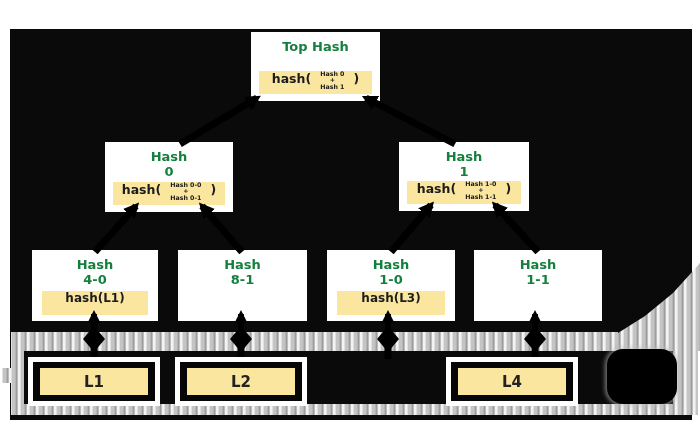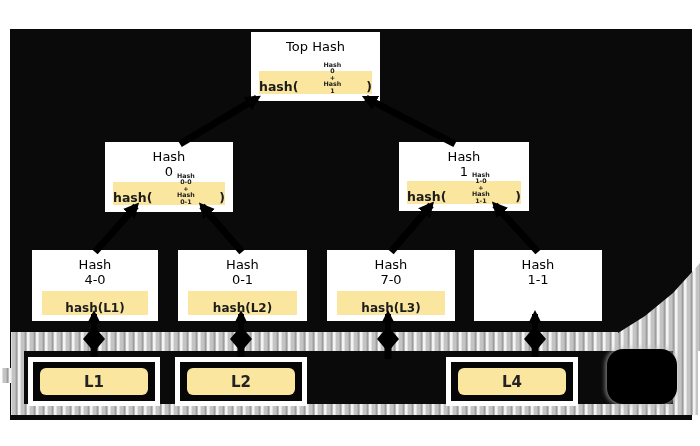--- a/index.html
+++ b/index.html
@@ -10,39 +10,39 @@
   }
   #panel{position:absolute;left:10px;top:29px;width:682px;height:391px;background:#0a0a0a;}
   svg.layer{position:absolute;left:0;top:0;width:700px;height:446px;pointer-events:none;}
   #band-layer{z-index:2;}
   #arrow-layer{z-index:6;}
 
   .node{
     position:absolute;background:#ffffff;z-index:4;
     box-sizing:border-box;text-align:center;color:#161616;
   }
-  .node-title{margin-top:7px;font-size:13px;font-weight:400;line-height:15px;color:#000000;}
+  .node-title{margin-top:7px;font-size:13px;font-weight:700;line-height:15px;color:#15803d;}
   .formula{
     position:absolute;left:8px;right:8px;bottom:7px;height:23px;
-    background:#fae69e;display:flex;align-items:flex-end;justify-content:center;gap:22px;
+    background:#fae69e;display:flex;align-items:flex-start;justify-content:center;gap:9px;
   }
   .fn{font-size:12.5px;font-weight:700;color:#1c1c1c;}
   .stack{display:flex;flex-direction:column;align-items:center;line-height:6.4px;}
   .stack span{font-size:6.3px;font-weight:700;color:#1c1c1c;}
   .leaf .formula{height:24px;bottom:6px;left:10px;right:10px;}
   .leaf .formula .fn-simple{font-size:12px;font-weight:700;color:#1c1c1c;}
 
   .datablock{
     position:absolute;width:132px;height:49px;background:#060606;
     border:5px solid #ffffff;box-sizing:border-box;z-index:4;
   }
   .datablock-inner{
     position:absolute;left:7px;right:7px;top:6px;bottom:6px;background:#fae69e;
     display:flex;align-items:center;justify-content:center;
-    font-size:15px;font-weight:600;color:#222222;border-radius:6px;
+    font-size:15px;font-weight:600;color:#222222;
   }
 
   .caption-blob{
     position:absolute;left:607px;top:349px;width:70px;height:55px;
     background:#000000;border-radius:16px;z-index:5;
     box-shadow:0 0 4px 2px rgba(190,190,190,0.6);
     display:flex;flex-direction:column;align-items:center;justify-content:center;
     color:#000000;font-weight:800;font-size:16px;line-height:18px;letter-spacing:-1px;
   }
 </style>
@@ -131,31 +131,28 @@
       <span style="display:block">4-0</span>
     </div>
     <div class="formula">
       <span class="fn-simple">hash(L1)</span>
     </div>
   </div>
 
   <div class="node leaf" style="left:178px;top:250px;width:129px;height:71px">
     <div class="node-title">
       <span style="display:block">Hash</span>
-      <span style="display:block">0-1</span>
-    </div>
-    <div class="formula">
-      <span class="fn-simple">hash(L2)</span>
+      <span style="display:block">8-1</span>
     </div>
   </div>
 
   <div class="node leaf" style="left:327px;top:250px;width:128px;height:71px">
     <div class="node-title">
       <span style="display:block">Hash</span>
-      <span style="display:block">7-0</span>
+      <span style="display:block">1-0</span>
     </div>
     <div class="formula">
       <span class="fn-simple">hash(L3)</span>
     </div>
   </div>
 
   <div class="node leaf" style="left:474px;top:250px;width:128px;height:71px">
     <div class="node-title">
       <span style="display:block">Hash</span>
       <span style="display:block">1-1</span>

